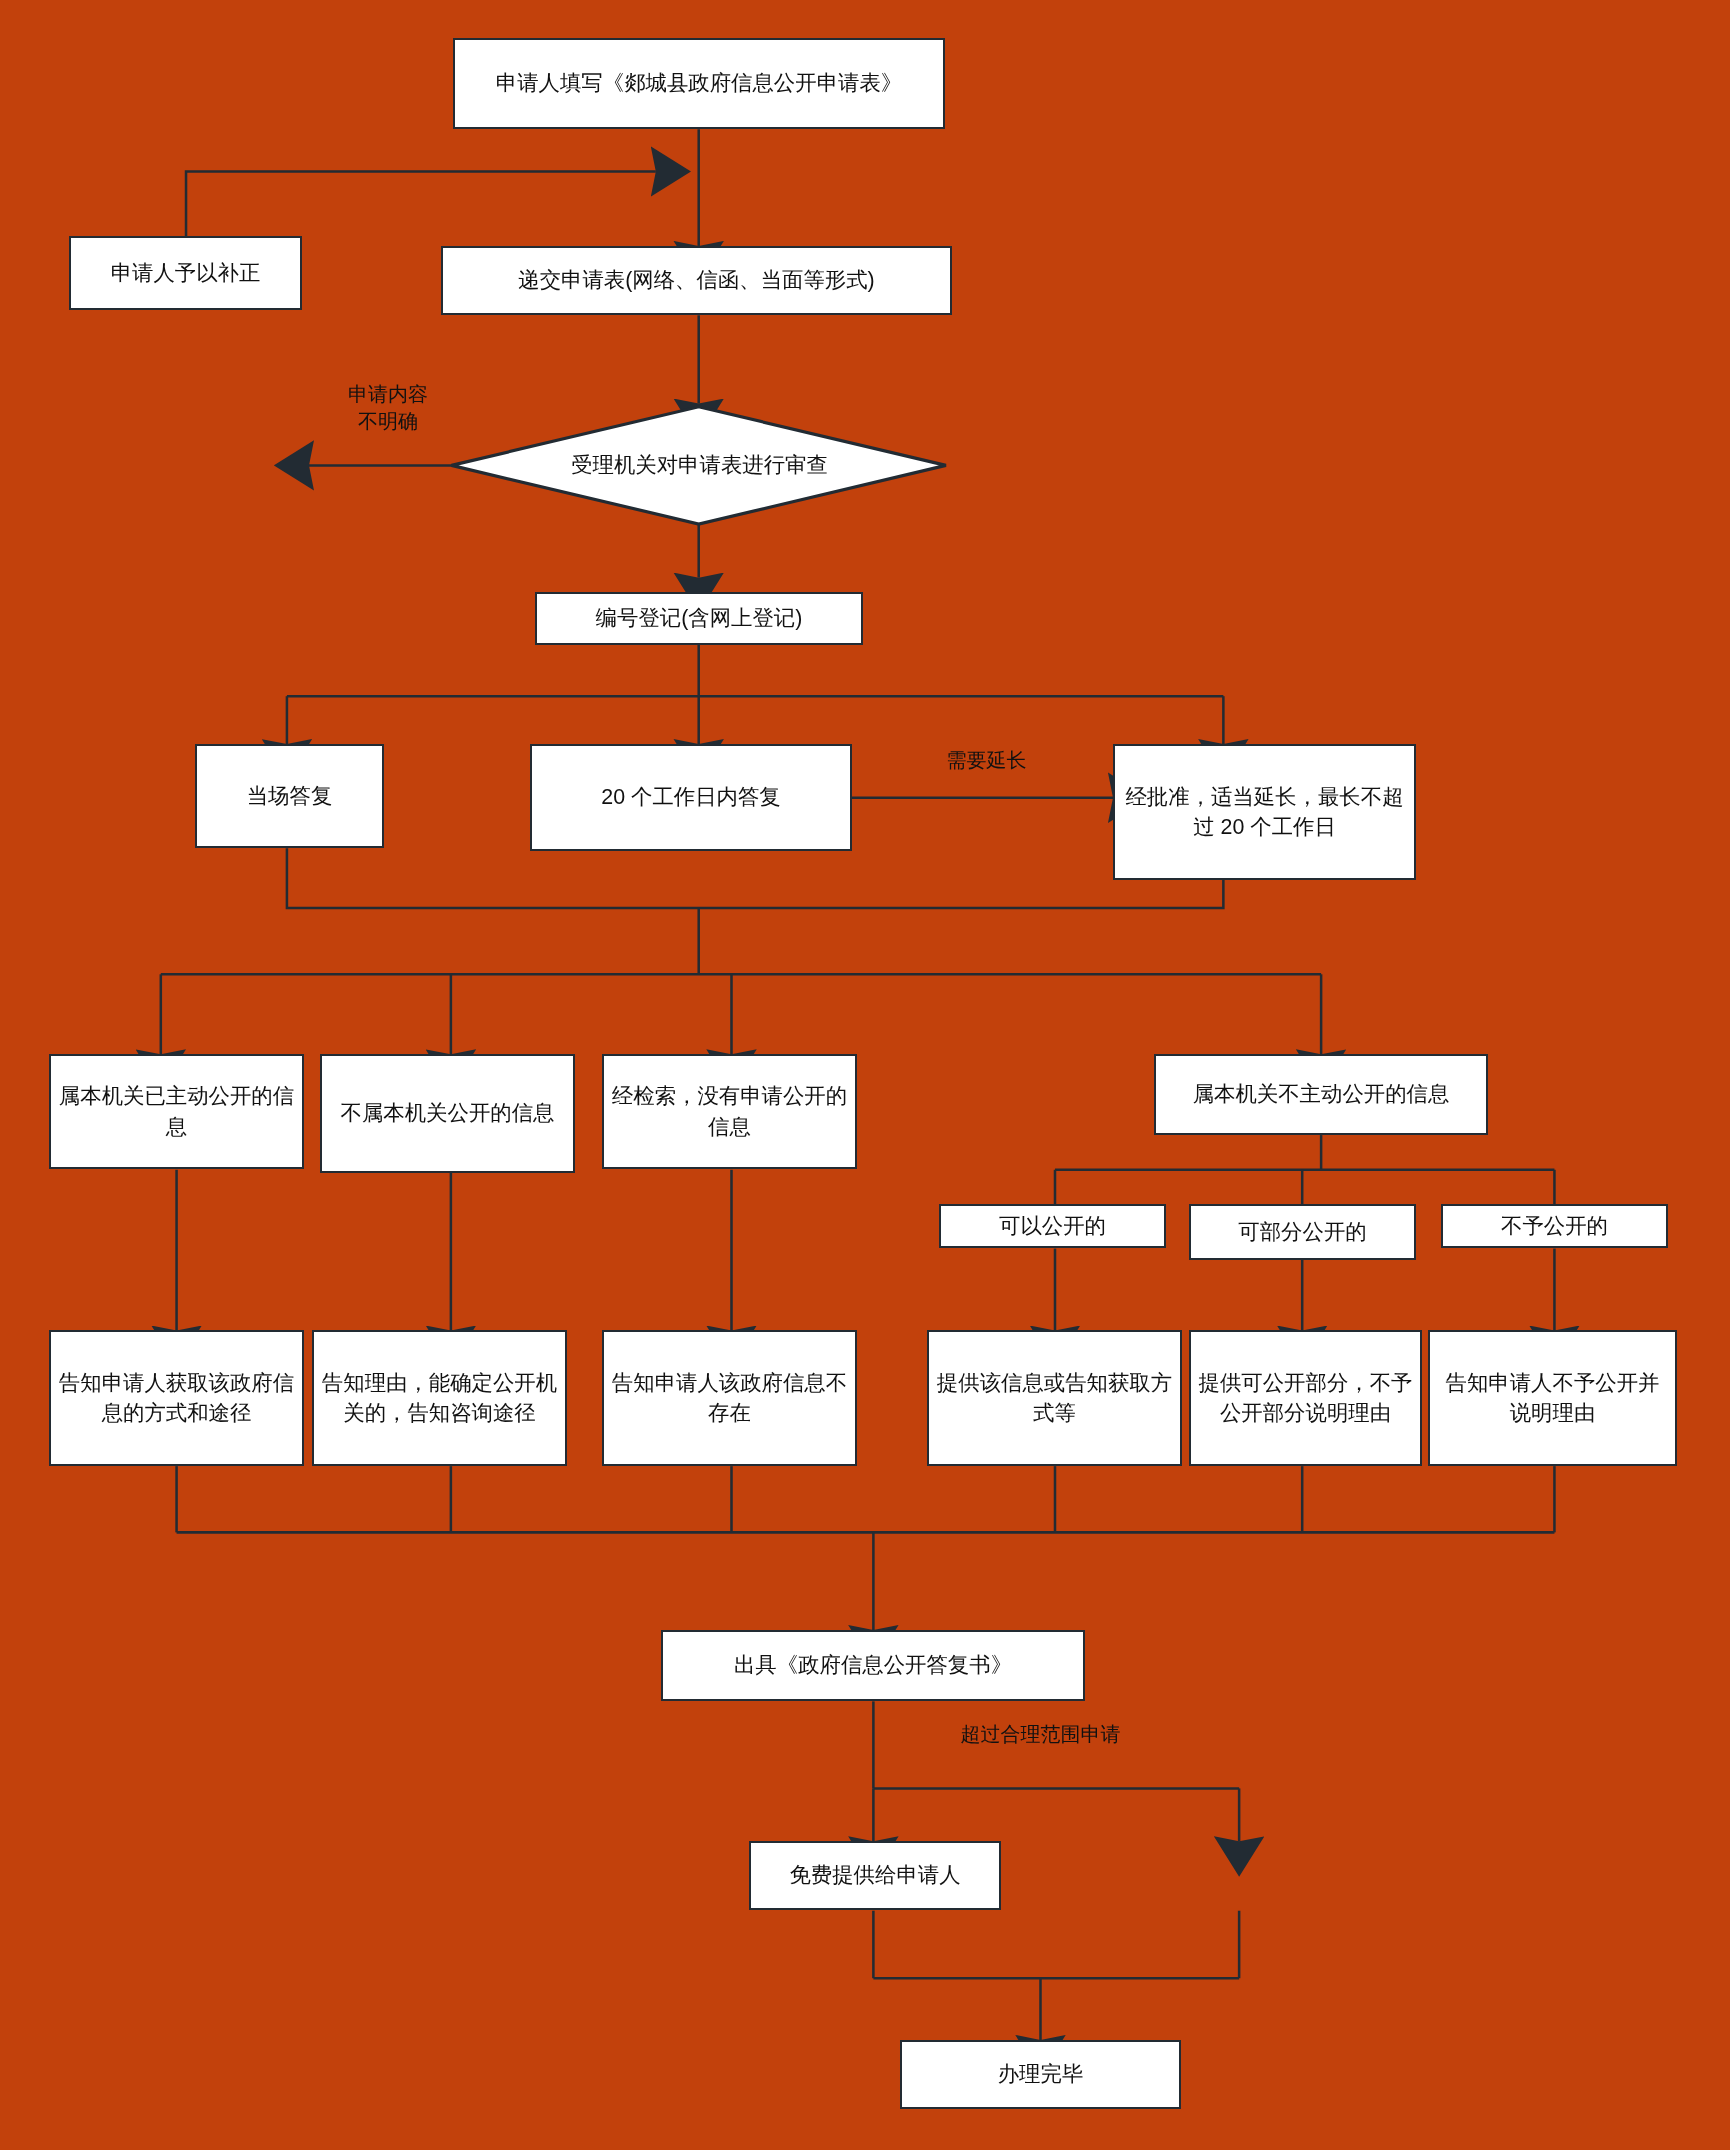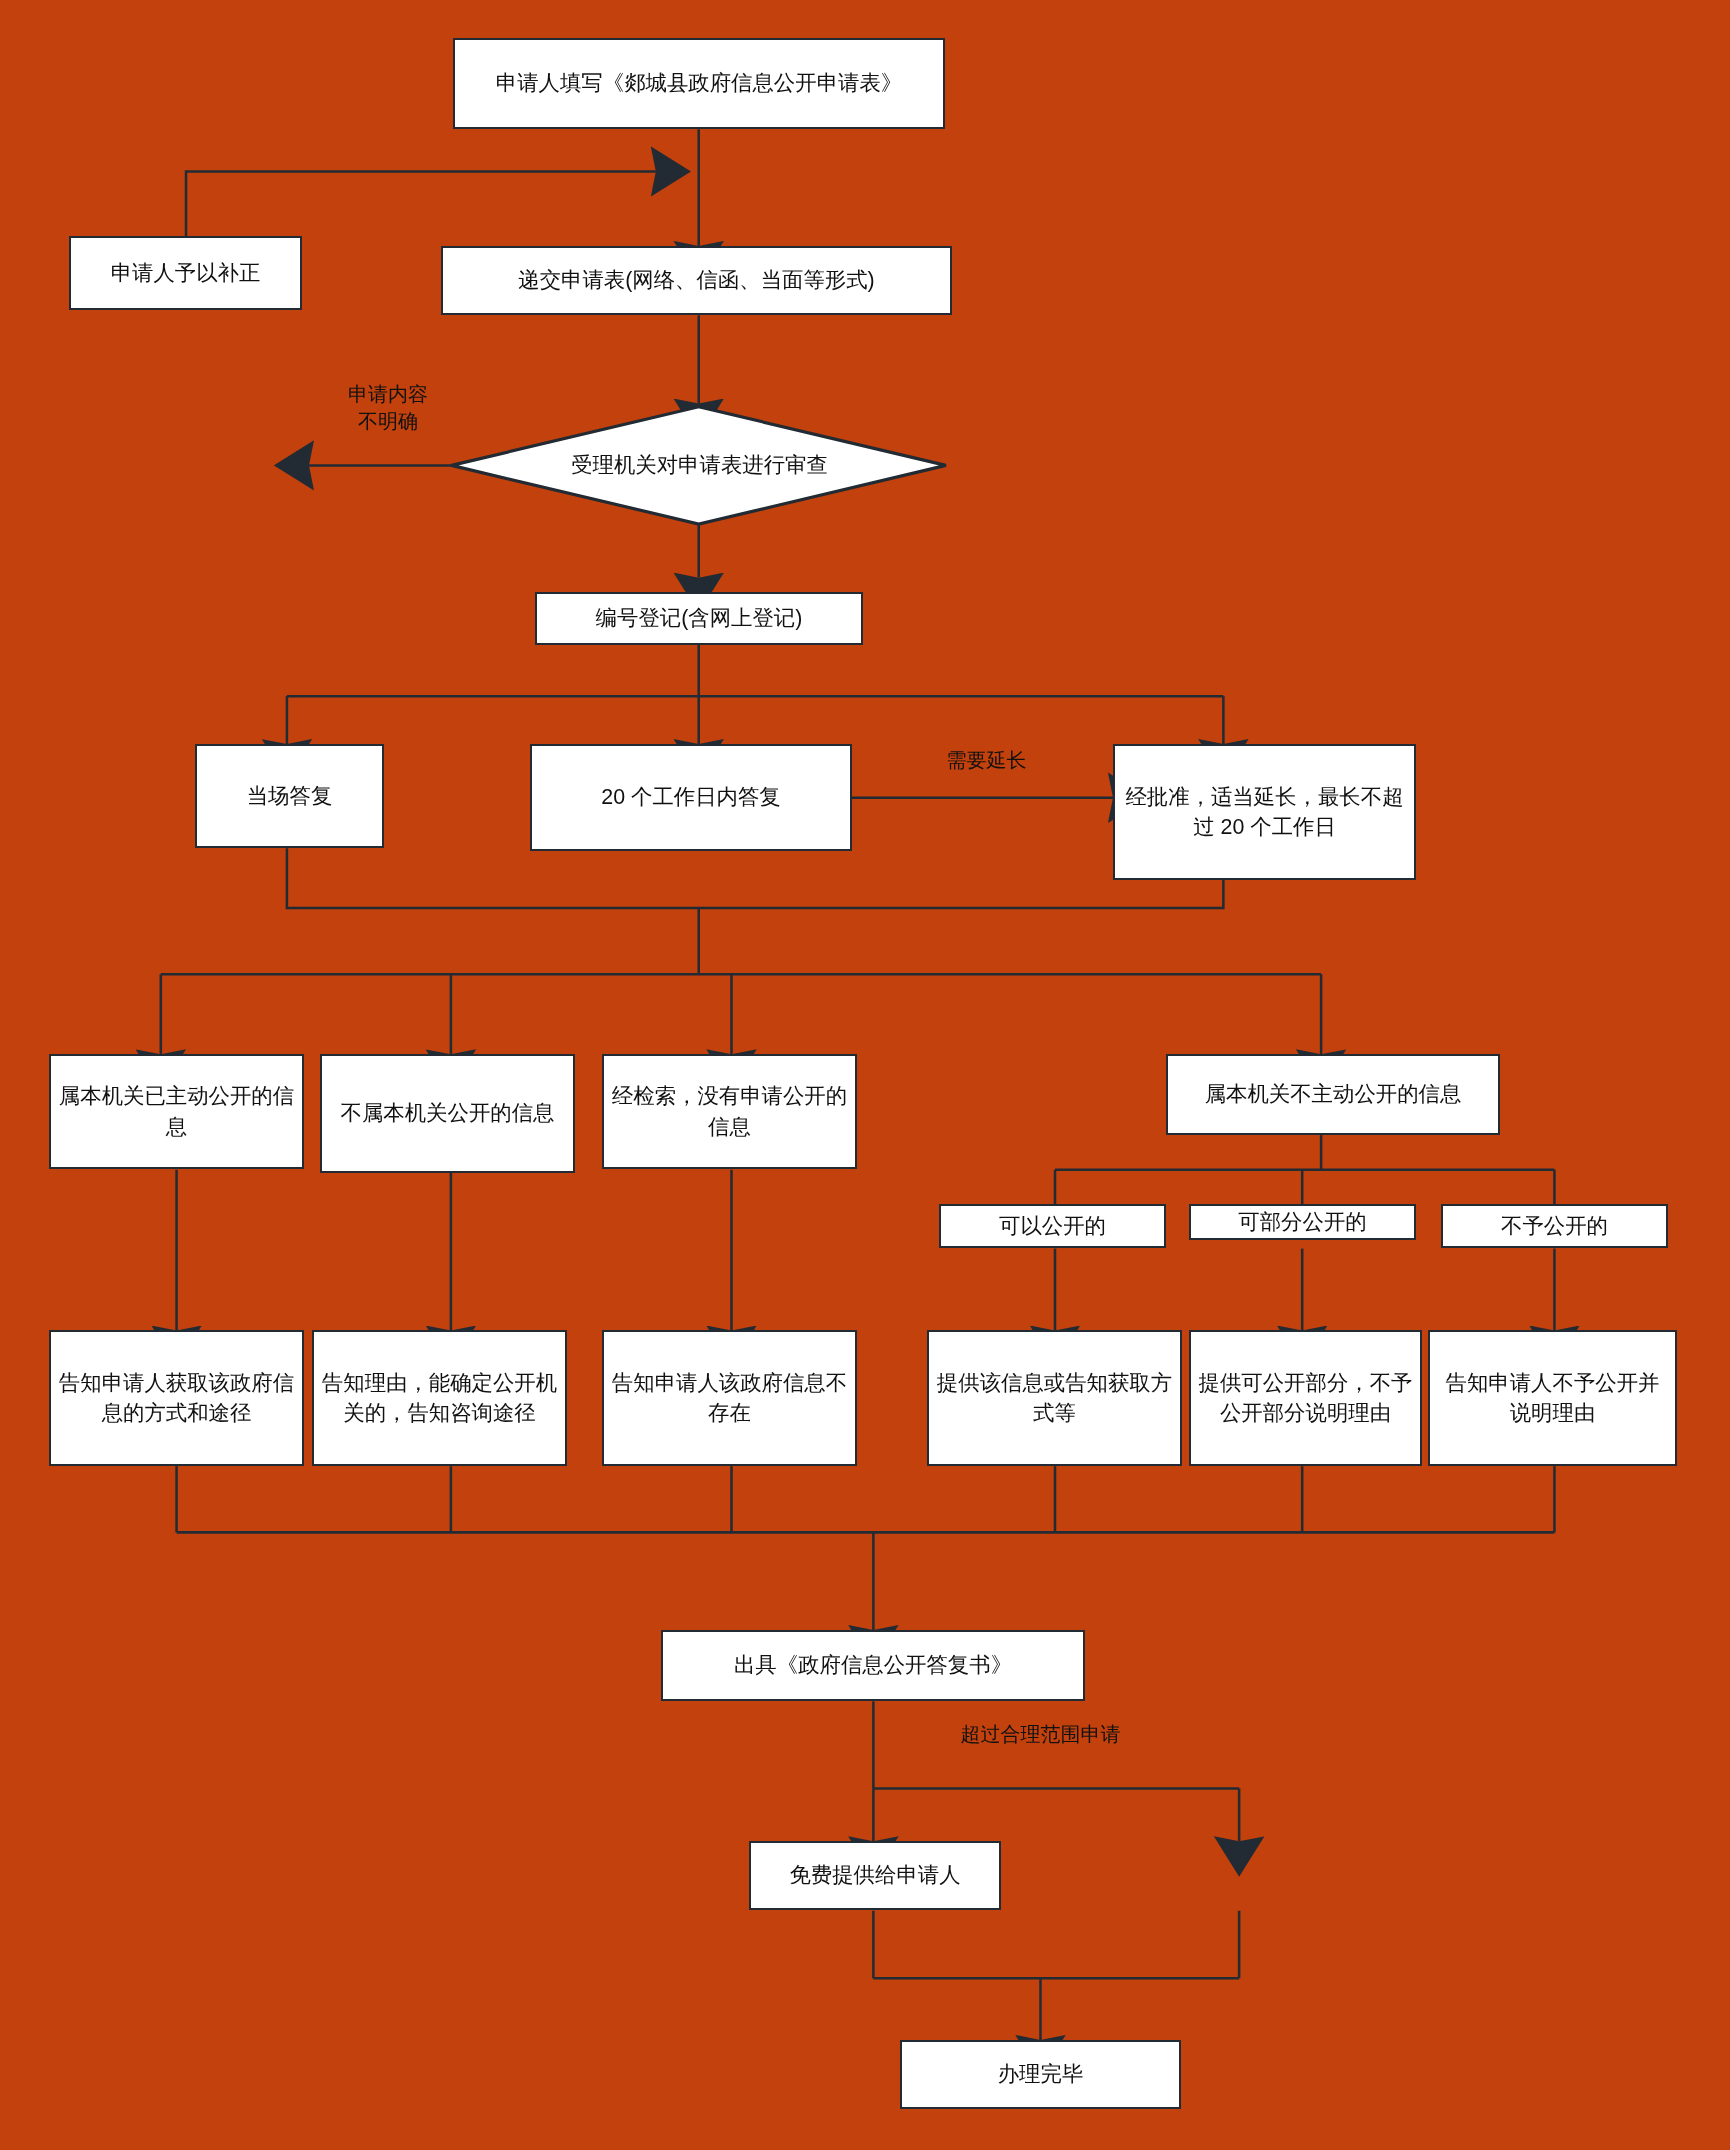--- a/index.html
+++ b/index.html
@@ -107,25 +107,25 @@
   <div class="node" style="left:530px;top:744px;width:322px;height:107px;">20 个工作日内答复</div>
 
   <div class="node" style="left:1113px;top:744px;width:303px;height:136px;">经批准，适当延长，最长不超过 20 个工作日</div>
 
   <div class="node" style="left:49px;top:1054px;width:255px;height:115px;">属本机关已主动公开的信息</div>
 
   <div class="node" style="left:320px;top:1054px;width:255px;height:119px;">不属本机关公开的信息</div>
 
   <div class="node" style="left:602px;top:1054px;width:255px;height:115px;">经检索，没有申请公开的信息</div>
 
-  <div class="node" style="left:1154px;top:1054px;width:334px;height:81px;margin-left:12px;">属本机关不主动公开的信息</div>
+  <div class="node" style="left:1154px;top:1054px;width:334px;height:81px;">属本机关不主动公开的信息</div>
 
   <div class="node" style="left:939px;top:1204px;width:227px;height:44px;">可以公开的</div>
 
-  <div class="node" style="left:1189px;top:1204px;width:227px;height:36px;">可部分公开的</div>
+  <div class="node" style="left:1189px;top:1204px;width:227px;height:56px;">可部分公开的</div>
 
   <div class="node" style="left:1441px;top:1204px;width:227px;height:44px;">不予公开的</div>
 
   <div class="node" style="left:49px;top:1330px;width:255px;height:136px;">告知申请人获取该政府信息的方式和途径</div>
 
   <div class="node" style="left:312px;top:1330px;width:255px;height:136px;">告知理由，能确定公开机关的，告知咨询途径</div>
 
   <div class="node" style="left:602px;top:1330px;width:255px;height:136px;">告知申请人该政府信息不存在</div>
 
   <div class="node" style="left:927px;top:1330px;width:255px;height:136px;">提供该信息或告知获取方式等</div>

